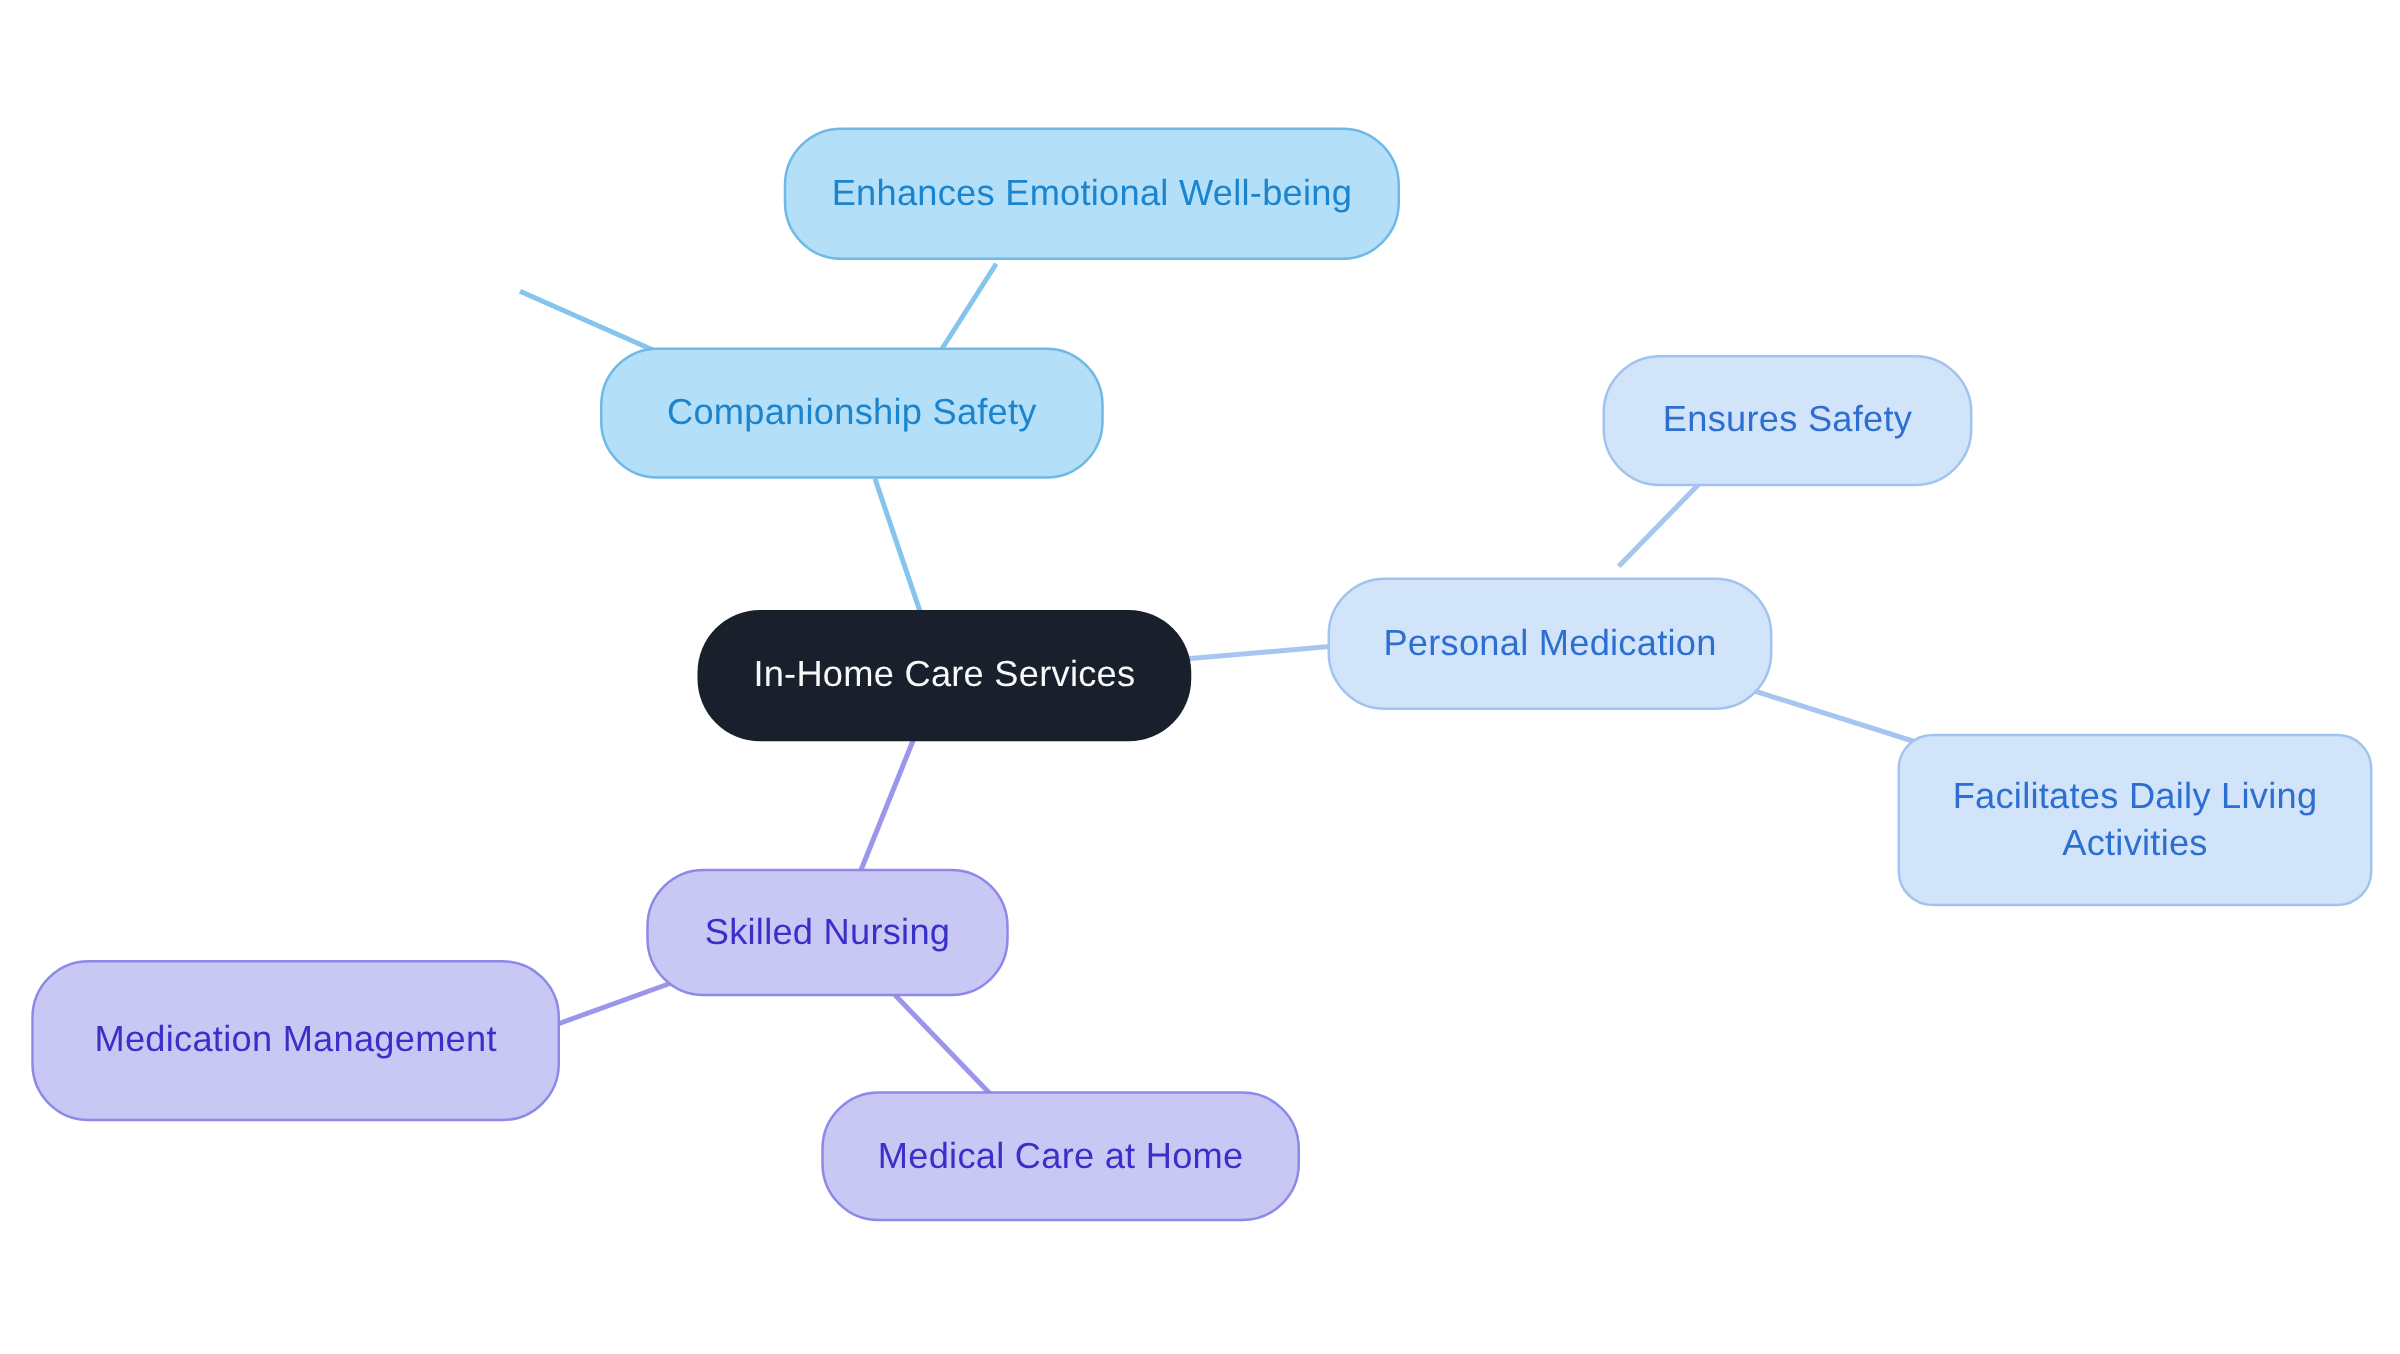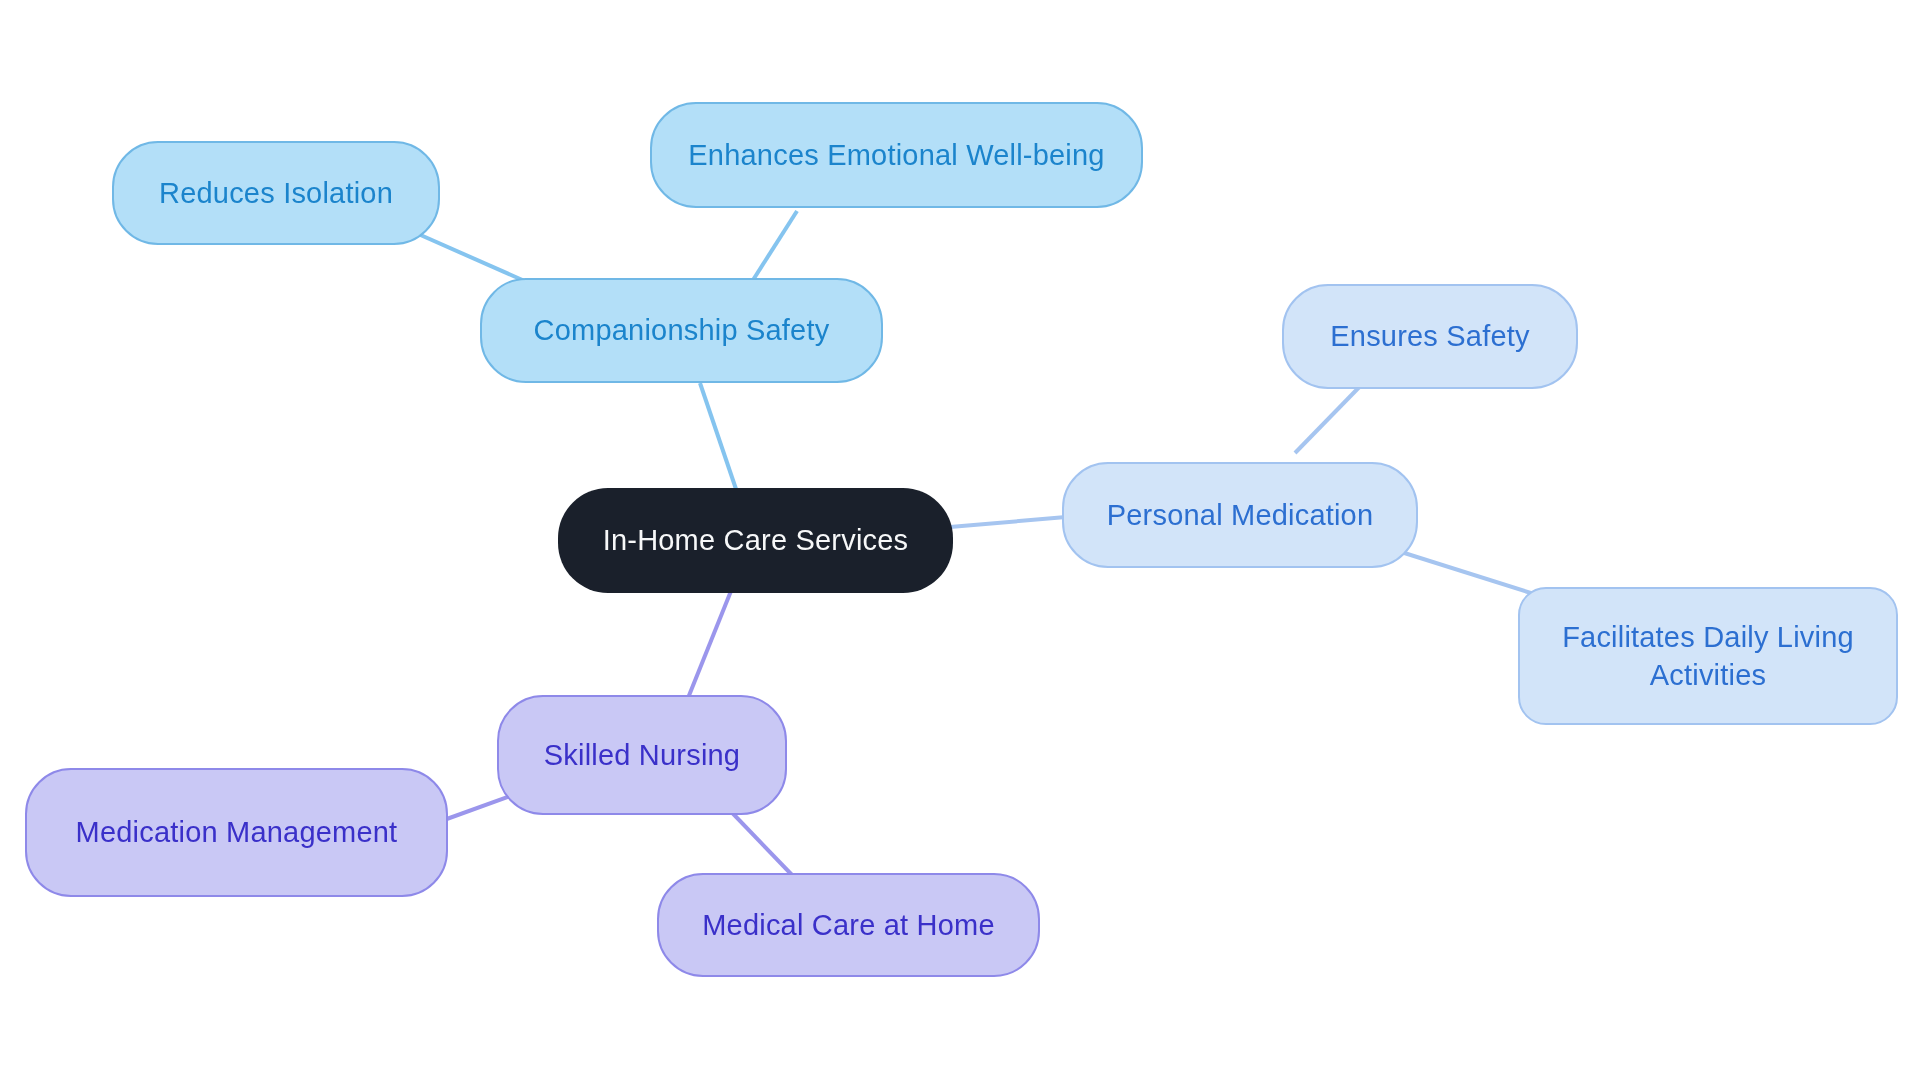--- a/index.html
+++ b/index.html
@@ -68,24 +68,23 @@
     <line class="edge e2" x1="1398" y1="551" x2="1534" y2="594"></line>
 
     <line class="edge e3" x1="731" y1="591" x2="688" y2="698"></line>
     <line class="edge e3" x1="538" y1="786" x2="444" y2="820"></line>
     <line class="edge e3" x1="716" y1="796" x2="793" y2="876"></line>
   </svg>
 
   <div class="node central" style="left:558px;top:488px;width:395px;height:105px">In-Home Care Services</div>
 
   <div class="node b1" style="left:480px;top:278px;width:403px;height:105px">Companionship Safety</div>
-  <div class="node b1" style="left:112px;top:141px;width:328px;height:104px">Reduces Isolation</div>
-  <div class="node b1" style="left:650px;top:102px;width:493px;height:106px">Enhances Emotional Well-being</div>
+  <div class="node b1" style="left:627px;top:102px;width:493px;height:106px">Enhances Emotional Well-being</div>
 
   <div class="node b2" style="left:1062px;top:450px;width:356px;height:106px">Personal Medication</div>
   <div class="node b2" style="left:1282px;top:272px;width:296px;height:105px">Ensures Safety</div>
   <div class="node b2" style="left:1518px;top:575px;width:380px;height:138px;border-radius:28px">Facilitates Daily Living Activities</div>
 
-  <div class="node b3" style="left:497px;top:695px;width:290px;height:120px">Skilled Nursing</div>
+  <div class="node b3" style="left:517px;top:695px;width:290px;height:102px">Skilled Nursing</div>
   <div class="node b3" style="left:25px;top:768px;width:423px;height:129px">Medication Management</div>
   <div class="node b3" style="left:657px;top:873px;width:383px;height:104px">Medical Care at Home</div>
 
 </div>
 
 </body></html>

